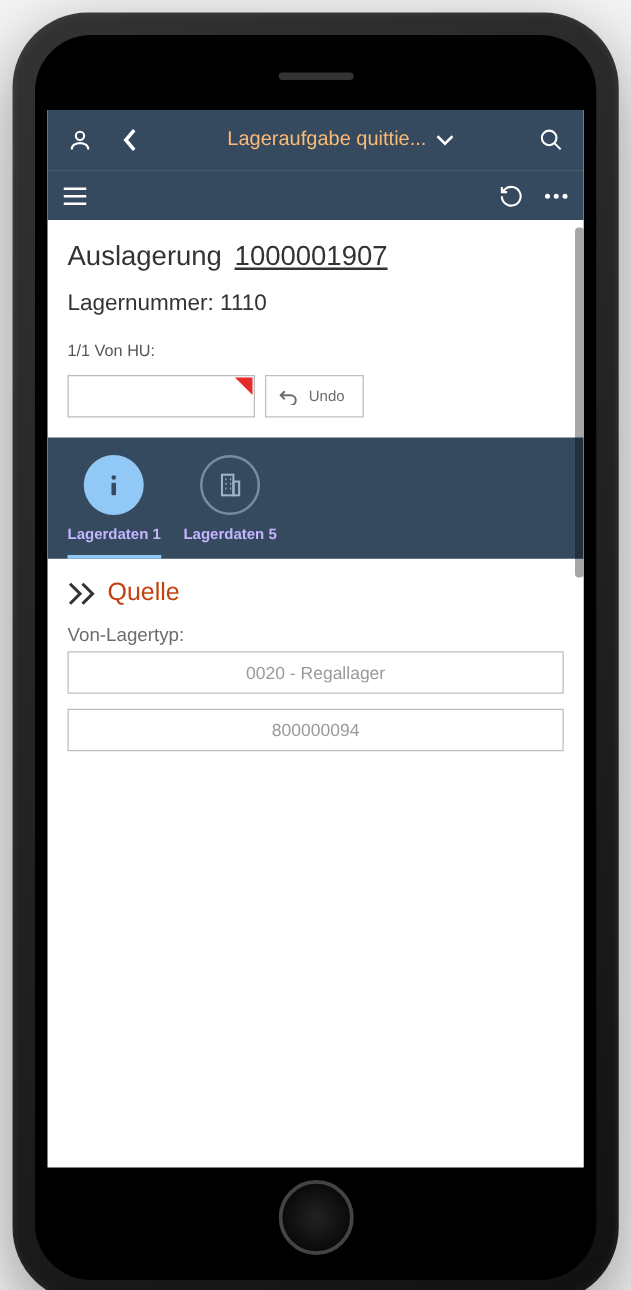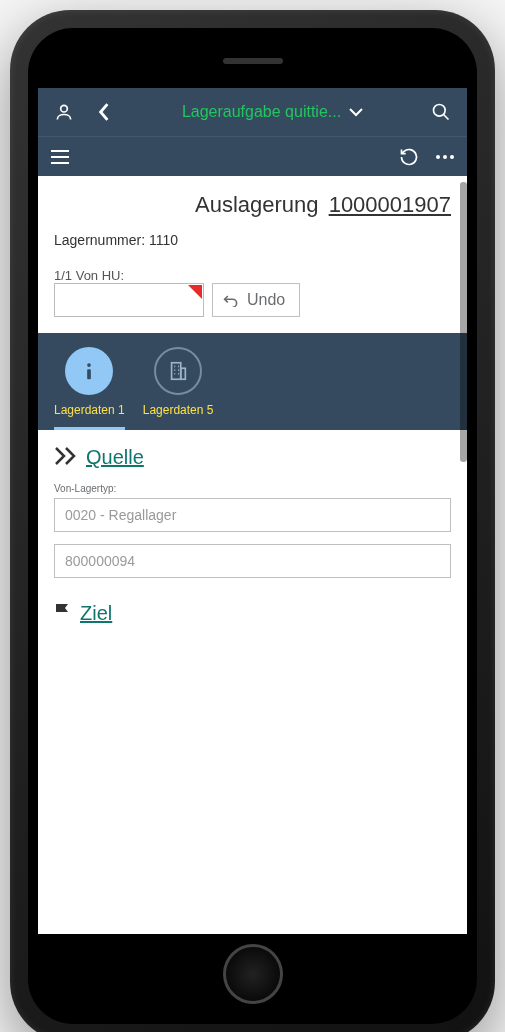--- a/index.html
+++ b/index.html
@@ -74,21 +74,21 @@
     color: #fff;
   }
   
   .top-bar .title-area {
     flex: 1;
     display: flex;
     align-items: center;
     justify-content: center;
     gap: 8px;
     font-size: 16px;
-    color: #22c55e;
+    color: #fdba74;
   }
   
   .sub-bar {
     background: #354a5f;
     height: 40px;
     display: flex;
     align-items: center;
     justify-content: space-between;
     padding: 0 12px;
     border-top: 1px solid rgba(255,255,255,0.08);
@@ -106,40 +106,39 @@
     position: relative;
     height: calc(100% - 88px);
     overflow: hidden;
   }
   
   .doc-title {
     font-size: 22px;
     font-weight: 400;
     color: #333;
     margin-bottom: 14px;
-    text-align: right;
   }
   .doc-title .doc-num {
     text-decoration: underline;
     margin-left: 4px;
   }
   
   .meta-line {
-    font-size: 14px;
+    font-size: 18px;
     color: #333;
     margin-bottom: 20px;
   }
   
   .hu-row {
     margin-bottom: 16px;
   }
   .hu-label {
     font-size: 13px;
     color: #555;
-    margin-bottom: 0;
+    margin-bottom: 12px;
     display: block;
   }
   .hu-inputs {
     display: flex;
     gap: 8px;
     align-items: center;
   }
   .hu-input {
     width: 150px;
     height: 34px;
@@ -160,21 +159,21 @@
   }
   .undo-btn {
     height: 34px;
     border: 1px solid #bfbfbf;
     background: #fff;
     padding: 0 14px 0 10px;
     display: flex;
     align-items: center;
     gap: 8px;
     color: #6a6d70;
-    font-size: 16px;
+    font-size: 12px;
   }
   
   
   .tab-strip {
     background: #354a5f;
     margin: 0 -16px;
     padding: 14px 16px 0 16px;
     display: flex;
     gap: 18px;
   }
@@ -191,53 +190,54 @@
     height: 48px;
     border-radius: 50%;
     display: flex;
     align-items: center;
     justify-content: center;
   }
   .tab-circle.active { background: #91c8f6; }
   .tab-circle.inactive { border: 2px solid #7a8b9c; }
   .tab-label {
     font-size: 12px;
-    color: #fde047;
+    color: #c4b5fd;
+    font-weight: bold;
   }
   .tab-item.active { border-bottom: 3px solid #91c8f6; }
   
   
   .section {
     padding: 16px 0 6px 0;
   }
   .section-header {
     display: flex;
-    align-items: flex-start;
+    align-items: center;
     gap: 8px;
     font-size: 20px;
-    color: #0f766e;
+    color: #c2410c;
     margin-bottom: 14px;
-    text-decoration: underline;
   }
   
   .field-group { margin-bottom: 12px; }
   .field-label {
-    font-size: 10px;
+    font-size: 15px;
     color: #6a6d70;
     margin-bottom: 4px;
     display: block;
   }
   .field-input {
     width: 100%;
     height: 34px;
     border: 1px solid #bfbfbf;
     padding: 0 10px;
     font-size: 14px;
     color: #9a9a9a;
     background: #fff;
+    text-align: center;
   }
   
   .scrollbar {
     position: absolute;
     right: 0;
     top: 6px;
     width: 7px;
     height: 280px;
     background: rgba(0,0,0,0.35);
     border-radius: 3px;
@@ -367,27 +367,19 @@
           </div>
           <div class="field-group">
           </div>
           <div class="field-group">
           </div>
           <div class="field-group">
             <input class="field-input" readonly="" value="800000094" style="">
           </div>
         </div>
 
-        <div class="section" style="padding-top:6px;">
-          <div class="section-header">
-            <svg width="18" height="20" viewBox="0 0 18 20" fill="#333">
-                <path d="M2 1v18M2 2h12l-3 4 3 4H2"></path>
-              </svg>
-            <span>Ziel</span>
-          </div>
-        </div>
 
       </div>
     </div>
 
     <div class="home-button"></div>
   </div>
 </div>
 
 </body></html>

